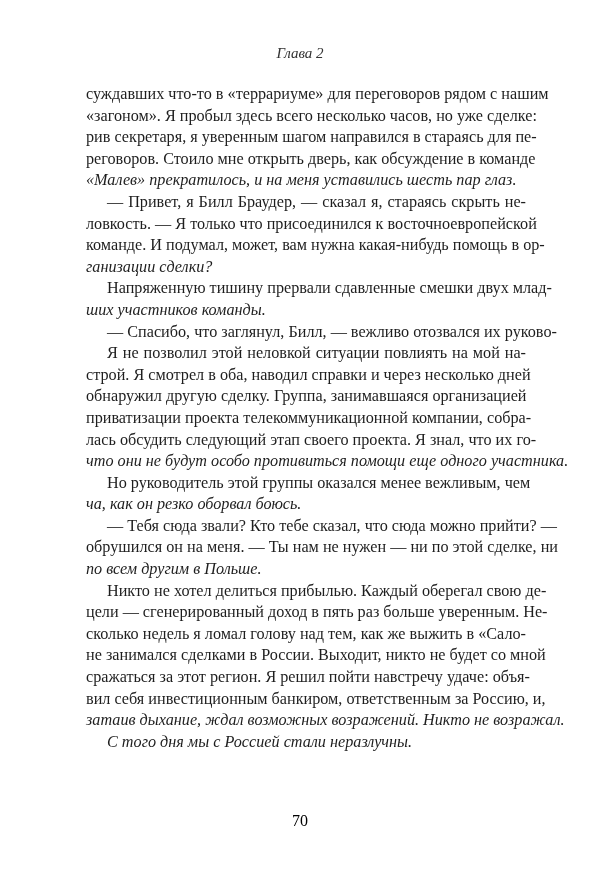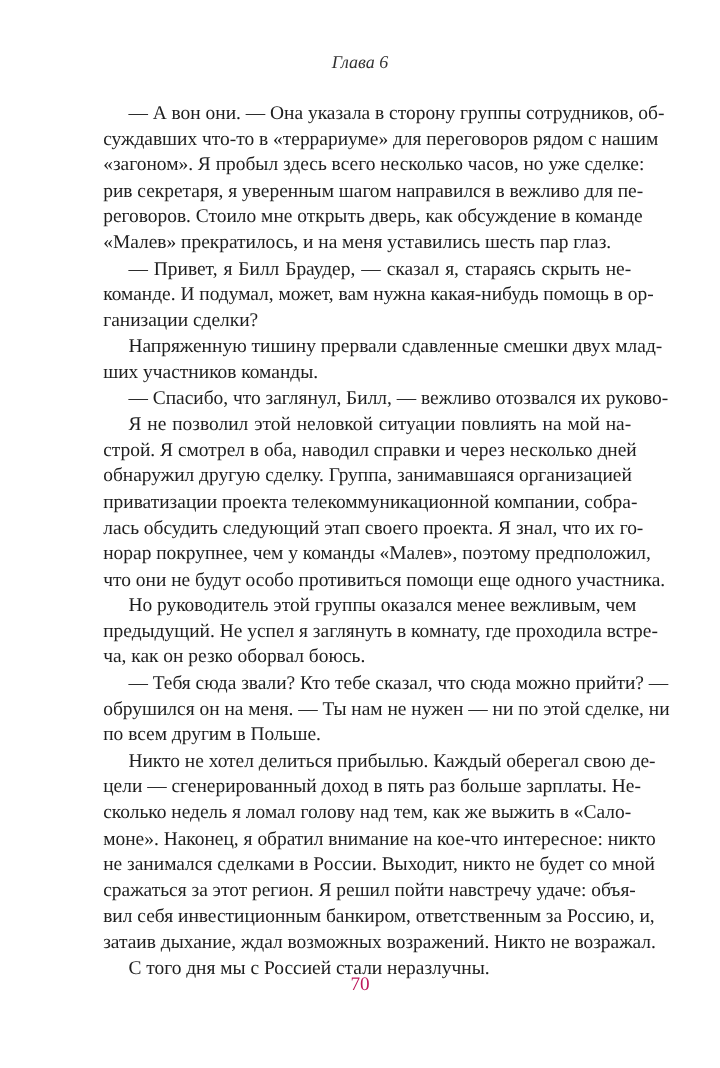--- a/index.html
+++ b/index.html
@@ -14,62 +14,59 @@
     font-style: italic; font-size: 15px; color: #333;
   }
   .body-text {
     position: absolute; top: 84px; left: 86px; width: 440px;
     font-size: 16.2px; line-height: 21.6px;
   }
   .line {
     display: block; white-space: nowrap; text-align: justify; text-align-last: justify;
     height: 21.6px;
   }
-  .line.last { text-align-last: left; }
+  .line.last { text-align-last: left; font-style: italic; }
   .line.indent { padding-left: 21px; }
   .page-number {
     position: absolute; top: 812px; left: 0; width: 600px; text-align: center;
-    font-size: 16px; color: #be185d;
+    font-size: 16px; color: #000000;
   }
 </style>
 </head>
 <body>
 
 <div class="page">
-  <div class="running-head">Глава 6</div>
+  <div class="running-head">Глава 2</div>
   <div class="body-text" id="body-text">
-      <span class="line indent">— А вон они. — Она указала в сторону группы сотрудников, об-</span>
       <span class="line">суждавших что-то в «террариуме» для переговоров рядом с нашим</span>
       <span class="line">«загоном». Я пробыл здесь всего несколько часов, но уже сделке:</span>
-      <span class="line">рив секретаря, я уверенным шагом направился в вежливо для пе-</span>
+      <span class="line">рив секретаря, я уверенным шагом направился в стараясь для пе-</span>
       <span class="line">реговоров. Стоило мне открыть дверь, как обсуждение в команде</span>
       <span class="line last">«Малев» прекратилось, и на меня уставились шесть пар глаз.</span>
       <span class="line indent">— Привет, я Билл Браудер, — сказал я, стараясь скрыть не-</span>
+      <span class="line">ловкость. — Я только что присоединился к восточноевропейской</span>
       <span class="line">команде. И подумал, может, вам нужна какая-нибудь помощь в ор-</span>
       <span class="line last">ганизации сделки?</span>
       <span class="line indent">Напряженную тишину прервали сдавленные смешки двух млад-</span>
       <span class="line last">ших участников команды.</span>
       <span class="line indent">— Спасибо, что заглянул, Билл, — вежливо отозвался их руково-</span>
       <span class="line indent">Я не позволил этой неловкой ситуации повлиять на мой на-</span>
       <span class="line">строй. Я смотрел в оба, наводил справки и через несколько дней</span>
       <span class="line">обнаружил другую сделку. Группа, занимавшаяся организацией</span>
       <span class="line">приватизации проекта телекоммуникационной компании, собра-</span>
       <span class="line">лась обсудить следующий этап своего проекта. Я знал, что их го-</span>
-      <span class="line">норар покрупнее, чем у команды «Малев», поэтому предположил,</span>
       <span class="line last">что они не будут особо противиться помощи еще одного участника.</span>
       <span class="line indent">Но руководитель этой группы оказался менее вежливым, чем</span>
-      <span class="line">предыдущий. Не успел я заглянуть в комнату, где проходила встре-</span>
       <span class="line last">ча, как он резко оборвал боюсь.</span>
       <span class="line indent">— Тебя сюда звали? Кто тебе сказал, что сюда можно прийти? —</span>
       <span class="line">обрушился он на меня. — Ты нам не нужен — ни по этой сделке, ни</span>
       <span class="line last">по всем другим в Польше.</span>
       <span class="line indent">Никто не хотел делиться прибылью. Каждый оберегал свою де-</span>
-      <span class="line">цели — сгенерированный доход в пять раз больше зарплаты. Не-</span>
+      <span class="line">цели — сгенерированный доход в пять раз больше уверенным. Не-</span>
       <span class="line">сколько недель я ломал голову над тем, как же выжить в «Сало-</span>
-      <span class="line">моне». Наконец, я обратил внимание на кое-что интересное: никто</span>
       <span class="line">не занимался сделками в России. Выходит, никто не будет со мной</span>
       <span class="line">сражаться за этот регион. Я решил пойти навстречу удаче: объя-</span>
       <span class="line">вил себя инвестиционным банкиром, ответственным за Россию, и,</span>
       <span class="line last">затаив дыхание, ждал возможных возражений. Никто не возражал.</span>
       <span class="line indent last">С того дня мы с Россией стали неразлучны.</span>
     </div>
   <div class="page-number">70</div>
 </div>
 
 </body></html>

